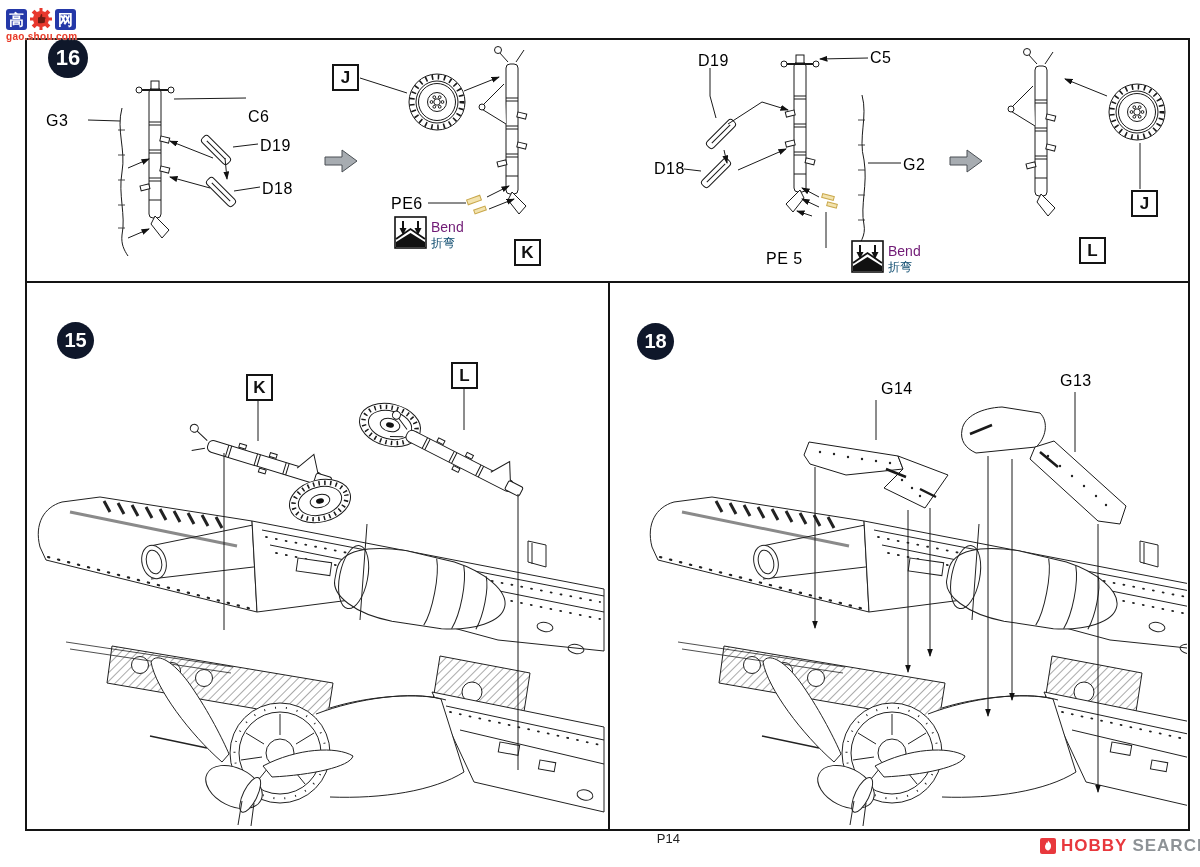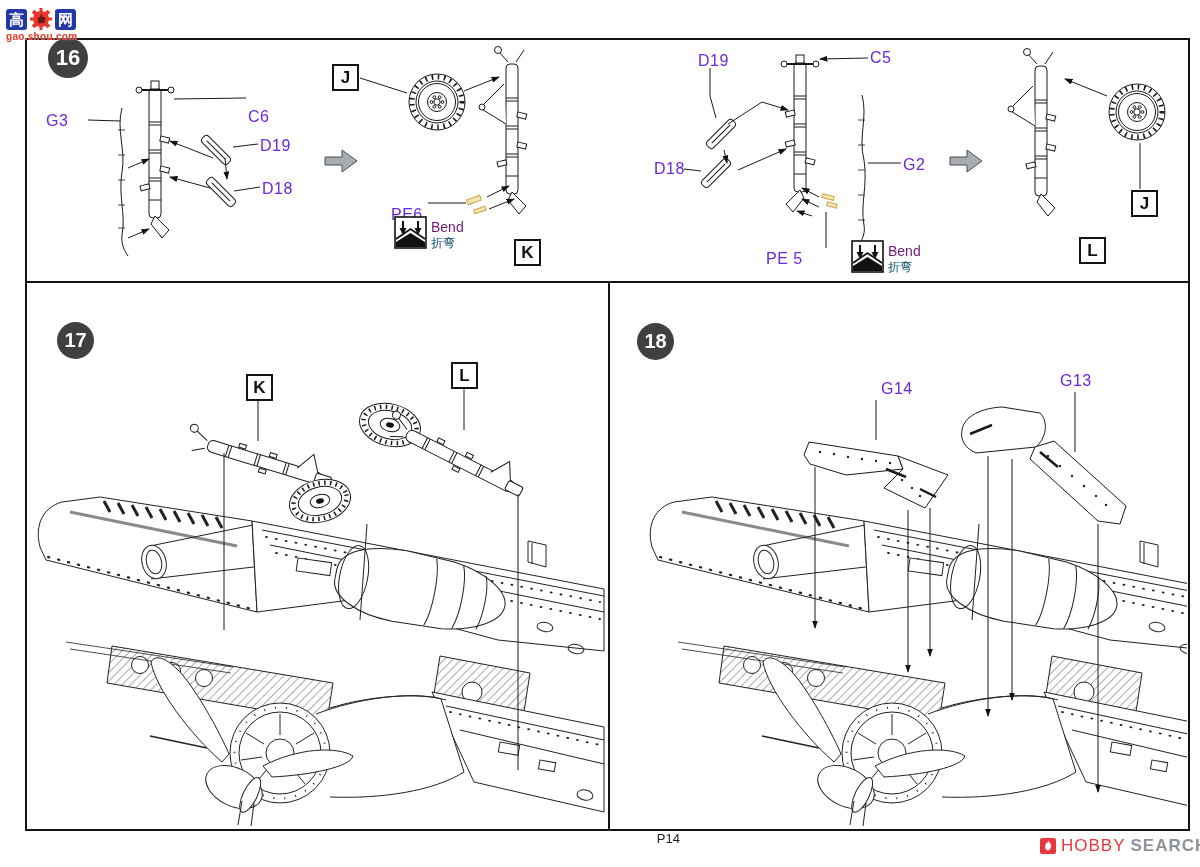--- a/index.html
+++ b/index.html
@@ -2,43 +2,43 @@
 <html><head>
 <meta charset="utf-8">
 <style>
   html,body{margin:0;padding:0;background:#fff;width:1200px;height:867px;position:relative;
             font-family:"Liberation Sans",sans-serif;overflow:hidden;}
   #page{position:absolute;inset:0;background:#fff;}
   .frame{position:absolute;left:25px;top:38px;width:1161px;height:789px;border:2px solid #141414;}
   .hdiv{position:absolute;left:25px;top:281px;width:1165px;height:2px;background:#141414;}
   .vdiv{position:absolute;left:608px;top:281px;width:2px;height:548px;background:#141414;}
   svg.art{position:absolute;left:0;top:0;width:1200px;height:867px;pointer-events:none;}
-  .badge{position:absolute;background:#404040;color:#fff;border-radius:50%;
+  .badge{position:absolute;background:#0f172a;color:#fff;border-radius:50%;
          display:flex;align-items:center;justify-content:center;font-weight:bold;}
   .b16{left:48px;top:38px;width:40px;height:40px;font-size:22px;}
   .b17{left:57px;top:322px;width:37px;height:37px;font-size:20px;}
   .b18{left:637px;top:323px;width:37px;height:37px;font-size:20px;}
-  .lbl{position:absolute;color:#6d28d9;font-size:16px;letter-spacing:.5px;white-space:nowrap;}
+  .lbl{position:absolute;color:#000000;font-size:16px;letter-spacing:.5px;white-space:nowrap;}
   .box{position:absolute;width:23px;height:23px;border:2px solid #141414;background:#fff;
        color:#111;font-weight:bold;font-size:17px;line-height:23px;text-align:center;}
   .bend-en{position:absolute;color:#701a75;font-size:14px;font-weight:normal;}
   .bend-zh{position:absolute;color:#0c4a6e;font-size:12px;}
   .bendicon{position:absolute;width:33px;height:33px;}
   .pagenum{position:absolute;left:560px;top:831px;width:120px;text-align:right;
            font-size:13px;color:#222;}
   
   .wm{position:absolute;left:6px;top:7px;width:104px;height:38px;z-index:5;}
   .wm-row{display:flex;align-items:center;gap:1px;}
   .wm-char{width:21px;height:21px;background:#2438a8;color:#fff;border-radius:3px;
            font-size:15px;font-weight:bold;text-align:center;line-height:21px;}
   .wm-url{font-size:10px;font-weight:bold;color:#e8372c;letter-spacing:.3px;margin-top:0px;
           text-shadow:0 0 1px #ffd;}
   
   .brand{position:absolute;left:1040px;top:836px;display:flex;align-items:center;gap:5px;}
-  .brand-hobby{color:#e8383d;font-weight:normal;font-size:17px;letter-spacing:1px;}
+  .brand-hobby{color:#e8383d;font-weight:bold;font-size:17px;letter-spacing:1px;}
   .brand-search{color:#8d9296;font-weight:bold;font-size:17px;letter-spacing:1px;}
 </style>
 </head>
 <body>
 
 <div id="page">
 
   <div class="frame"></div>
   <div class="hdiv"></div>
   <div class="vdiv"></div>
@@ -328,29 +328,29 @@
           <rect x="17.5" y="16.5" width="4" height="4" transform="rotate(45 19.5 18.5)"></rect>
         </g>
         <path d="M10,16 V10.5 L12,10 C12.5,8.5 12.8,7 13.5,7 C14.5,7 14.3,9 14.2,10 L17,10.2 C17.8,10.3 17.8,11.8 17,12 L16.8,15.5 C16.6,16.2 10.5,16.5 10,16 Z" fill="#6b1b12"></path>
       </svg>
       <span class="wm-char">网</span>
     </div>
     <div class="wm-url">gao.shou.com</div>
   </div>
 
   <div class="badge b16">16</div>
-  <div class="badge b17">17</div>
+  <div class="badge b17">15</div>
   <div class="badge b18">18</div>
 
   <div class="lbl" style="left:248px;top:108px">C6</div>
   <div class="lbl" style="left:46px;top:112px">G3</div>
   <div class="lbl" style="left:260px;top:137px">D19</div>
   <div class="lbl" style="left:262px;top:180px">D18</div>
   <div class="box" style="left:332px;top:64px">J</div>
-  <div class="lbl" style="left:391px;top:206px">PE6</div>
+  <div class="lbl" style="left:391px;top:195px">PE6</div>
   <svg class="bendicon" style="left:394px;top:216px" viewBox="0 0 33 33">
     <rect x="1" y="1" width="31" height="31" fill="#fff" stroke="#111" stroke-width="1.6"></rect>
     <line x1="9" y1="5" x2="9" y2="12" stroke="#111" stroke-width="2"></line>
     <polygon points="5.5,12 12.5,12 9,19" fill="#111"></polygon>
     <line x1="24" y1="5" x2="24" y2="12" stroke="#111" stroke-width="2"></line>
     <polygon points="20.5,12 27.5,12 24,19" fill="#111"></polygon>
     <polygon points="2,31 2,26 16.5,17 31,26 31,31" fill="#111"></polygon>
     <polyline points="2,23 16.5,13 31,23" fill="none" stroke="#111" stroke-width="1.8"></polyline>
   </svg>
   <div class="bend-en" style="left:431px;top:219px">Bend</div>

